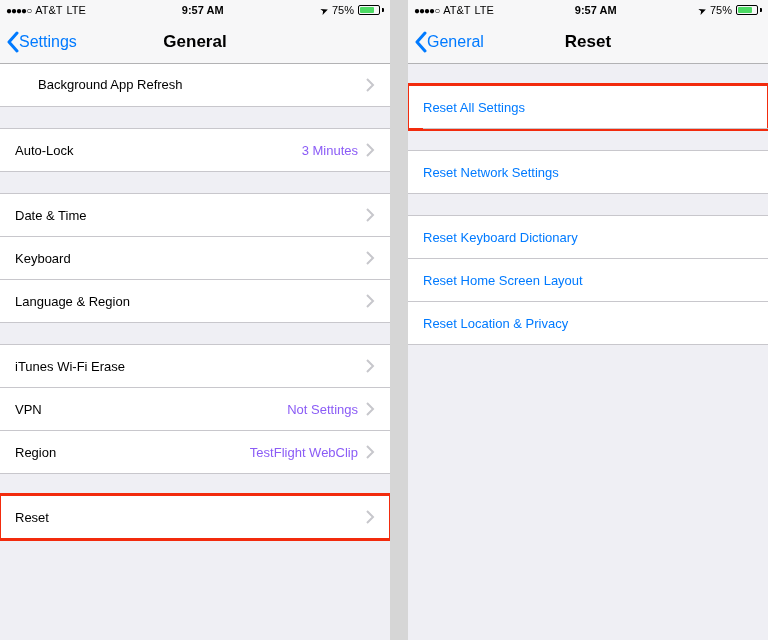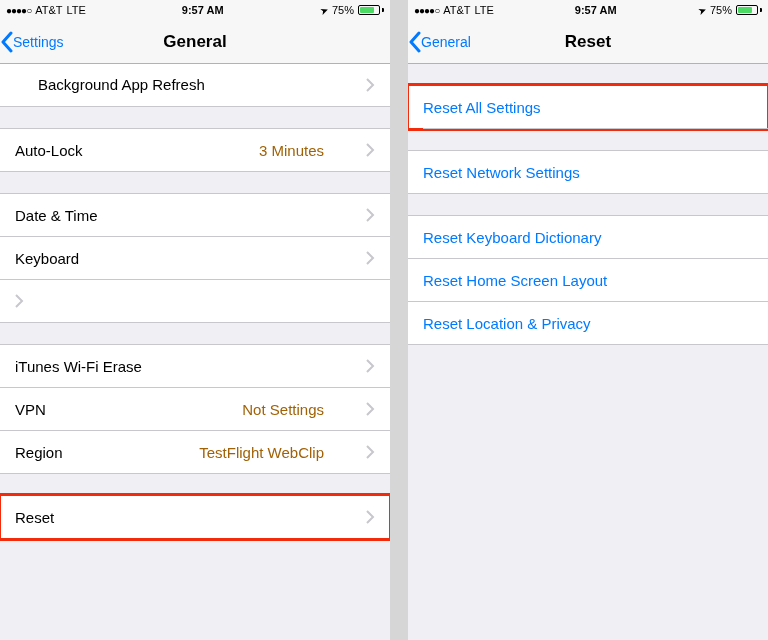--- a/index.html
+++ b/index.html
@@ -56,47 +56,47 @@
   
   .nav-bar {
     height: 44px;
     background: #f7f7f8;
     border-bottom: 1px solid #b2b2b4;
     display: flex;
     align-items: center;
     position: relative;
   }
   .nav-back {
-    display:flex; align-items:center; color:#007aff; font-size:14px;
+    display:flex; align-items:center; color:#007aff; font-size:16px;
+    padding-left:6px;
     cursor:pointer;
   }
   .nav-back svg { width:13px; height:22px; }
   .nav-title {
     position:absolute; left:0; right:0; text-align:center;
     font-size:17px; font-weight:600; color:#000; pointer-events:none;
   }
 
   .content { flex:1; overflow:hidden; }
   .group { margin-top: 22px; }
   .group.first { margin-top: 0; }
   .cell {
     background:#fff;
     border-top:1px solid #c8c7cc;
     border-bottom:1px solid #c8c7cc;
     min-height:44px;
     display:flex; align-items:center;
     padding:0 15px;
     position:relative;
-    font-size:15px;
+    font-size:13px;
     color:#000;
     margin-top:-1px;
-    gap:34px;
   }
   .cell .label { flex:1; }
-  .cell .detail { color:#a16207; margin-right:8px; }
+  .cell .detail { color:#8b5cf6; margin-right:8px; }
   .cell.blue .label { color:#007aff; }
   .cell.sep::after {
     content:""; position:absolute; left:15px; right:0; bottom:-1px; height:1px; background:#c8c7cc;
   }
   .chev {
     color:#c7c7cc;
   }
   .chev svg { width:9px; height:14px; display:block; }
 
   .highlight {
@@ -182,20 +182,21 @@
         </div>
         <div class="cell sep">
           <span class="label">Keyboard</span>
           <span class="chev">
               <svg viewBox="0 0 9 14">
                 <polyline points="1,1 7,7 1,13" fill="none" stroke="#c7c7cc" stroke-width="2"></polyline>
               </svg>
             </span>
         </div>
         <div class="cell">
+          <span class="label">Language &amp; Region</span>
           <span class="chev">
               <svg viewBox="0 0 9 14">
                 <polyline points="1,1 7,7 1,13" fill="none" stroke="#c7c7cc" stroke-width="2"></polyline>
               </svg>
             </span>
         </div>
       </div>
 
       <div class="group">
         <div class="cell sep">

